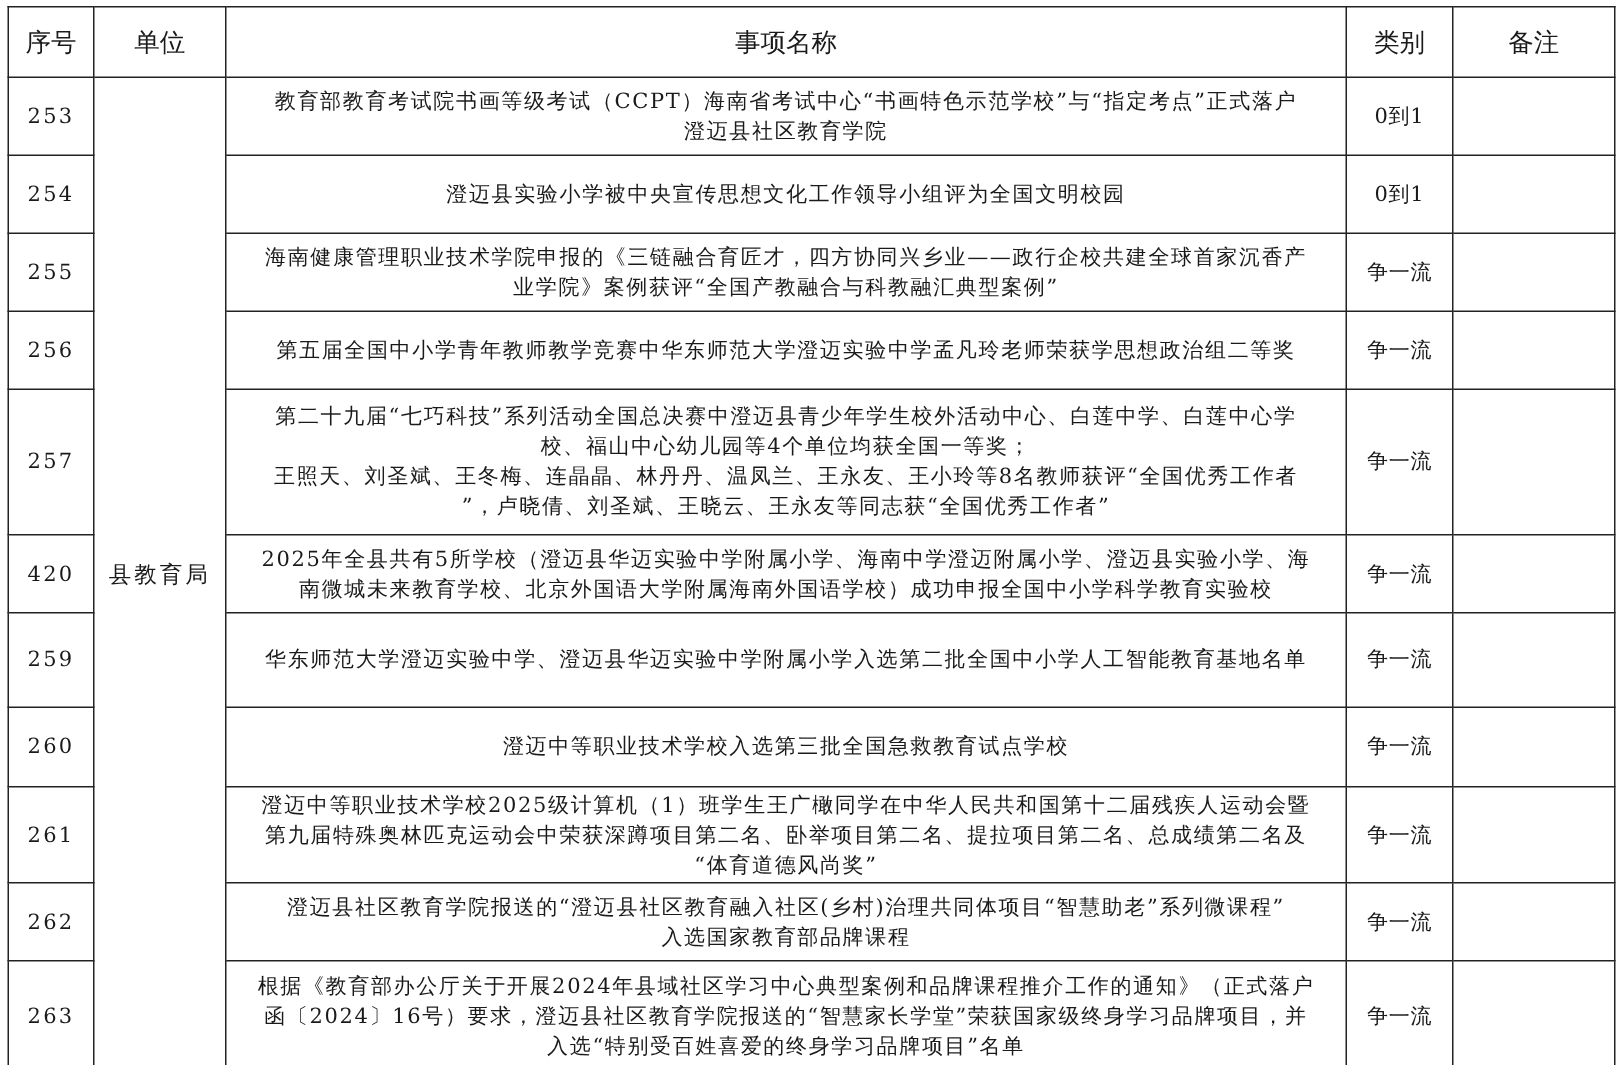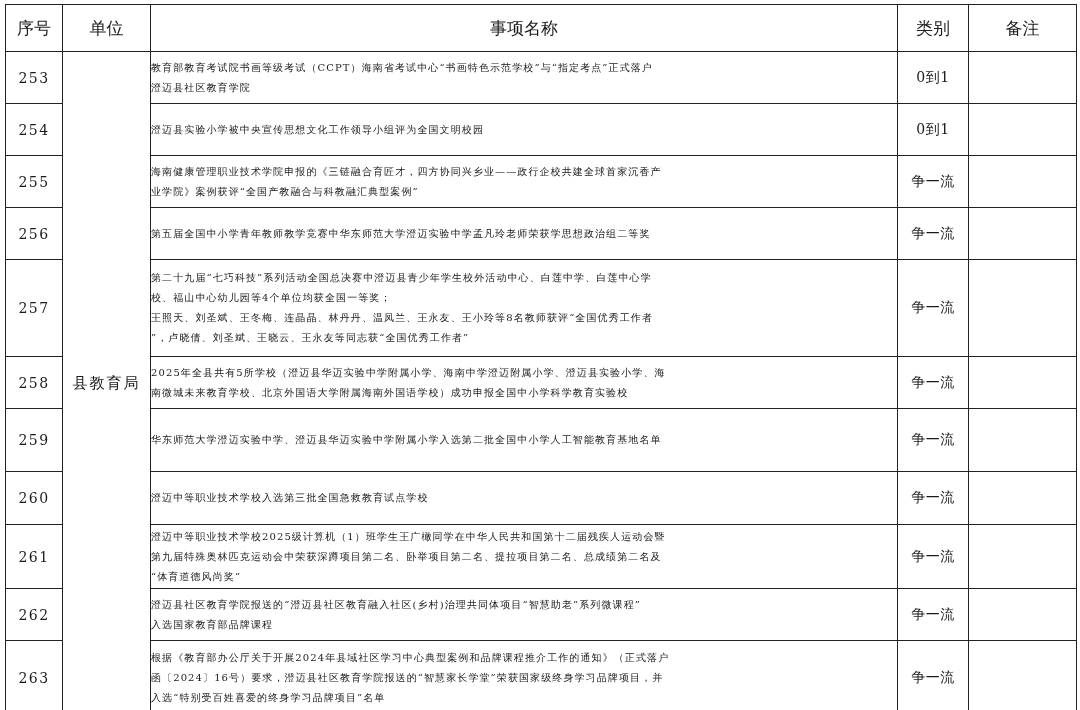--- a/index.html
+++ b/index.html
@@ -2,21 +2,21 @@
 <html><head>
   <meta charset="utf-8">
   <style>
     html, body { margin: 0; padding: 0; background: #ffffff; }
     body { width: 1080px; height: 710px; overflow: hidden; position: relative; font-family: "DejaVu Serif", "Liberation Serif", serif; color: #1a1a1a; }
     table.grid { position: absolute; left: 5px; top: 4px; border-collapse: collapse; table-layout: fixed; width: 1071px; }
     table.grid td, table.grid th { border: 1.5px solid #222; padding: 0; vertical-align: middle; }
     th { font-family: "DejaVu Sans", "Liberation Sans", sans-serif; font-weight: normal; font-size: 17px; text-align: center; height: 46px; }
     td.seq { text-align: center; font-size: 14px; letter-spacing: 1.5px; }
     td.unit { text-align: center; font-size: 15px; letter-spacing: 2px; }
-    td.item { font-size: 10px; line-height: 20px; padding: 2px 4px 2px 5px; letter-spacing: 1.1px; text-align: left; }
+    td.item { font-size: 14px; line-height: 20px; padding: 2px 4px 2px 5px; letter-spacing: 1.1px; text-align: center; }
     td.cat { text-align: center; font-size: 14px; letter-spacing: 0.5px; }
     td.note { }
     .item-line { display: block; white-space: nowrap; overflow: hidden; }
   </style>
 </head>
 <body>
 
 <table class="grid">
   <colgroup>
     <col style="width:57px">
@@ -75,21 +75,21 @@
       <td class="item">
         <span class="item-line">第二十九届“七巧科技”系列活动全国总决赛中澄迈县青少年学生校外活动中心、白莲中学、白莲中心学</span>
         <span class="item-line">校、福山中心幼儿园等4个单位均获全国一等奖；</span>
         <span class="item-line">王照天、刘圣斌、王冬梅、连晶晶、林丹丹、温凤兰、王永友、王小玲等8名教师获评“全国优秀工作者</span>
         <span class="item-line">”，卢晓倩、刘圣斌、王晓云、王永友等同志获“全国优秀工作者”</span>
       </td>
       <td class="cat">争一流</td>
       <td class="note"></td>
     </tr>
     <tr style="height:52px">
-      <td class="seq">258</td>
+      <td class="seq">420</td>
       <td class="item">
         <span class="item-line">2025年全县共有5所学校（澄迈县华迈实验中学附属小学、海南中学澄迈附属小学、澄迈县实验小学、海</span>
         <span class="item-line">南微城未来教育学校、北京外国语大学附属海南外国语学校）成功申报全国中小学科学教育实验校</span>
       </td>
       <td class="cat">争一流</td>
       <td class="note"></td>
     </tr>
     <tr style="height:63px">
       <td class="seq">259</td>
       <td class="item">

